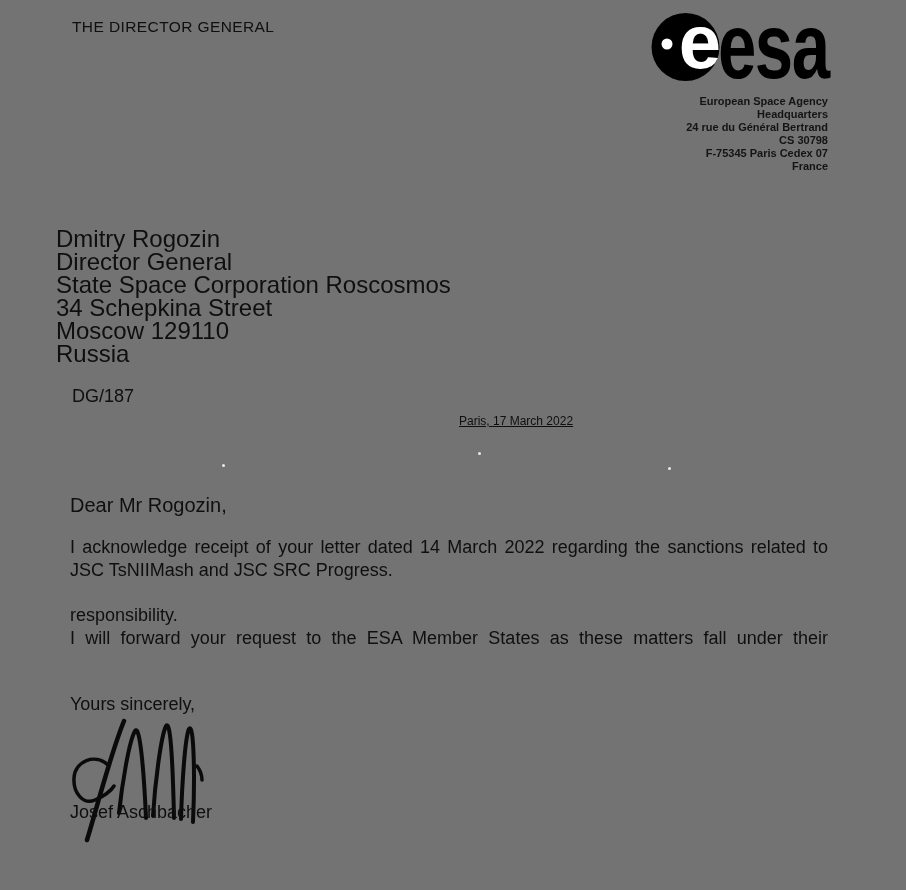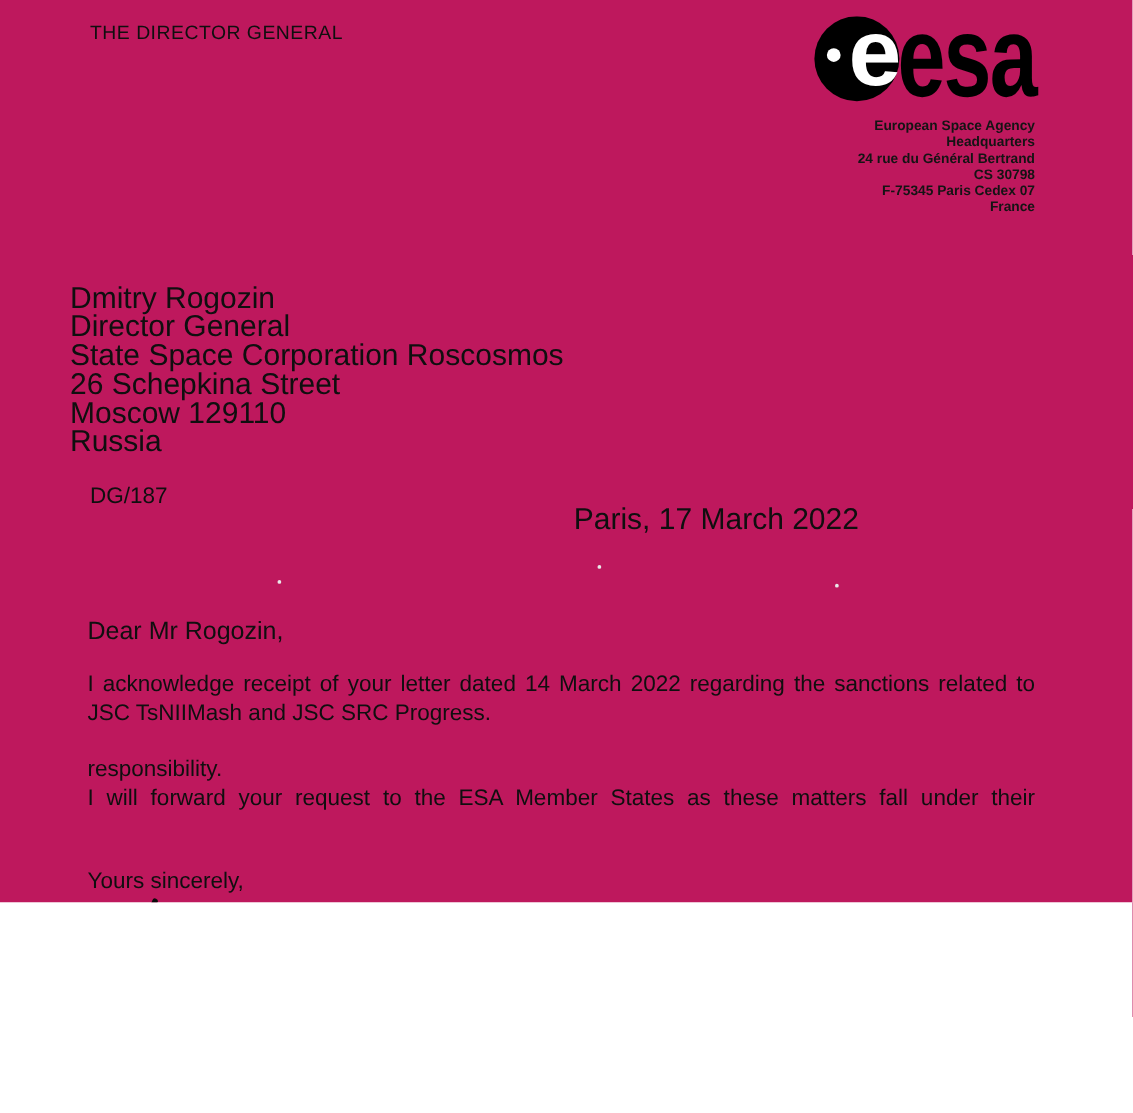--- a/index.html
+++ b/index.html
@@ -4,22 +4,22 @@
 <title>Letter</title>
 <style>
   html, body {
     margin: 0;
     padding: 0;
     background: #ffffff;
   }
   .page {
     position: relative;
     width: 906px;
-    height: 722px;
-    background: #be185d;
+    height: 890px;
+    background: #737373;
     font-family: "Liberation Sans", "DejaVu Sans", sans-serif;
     color: #0f0f0f;
     overflow: hidden;
   }
   .abs { position: absolute; }
 
   
   .sender-title {
     left: 72px; top: 18px;
     font-size: 15.5px;
@@ -53,21 +53,21 @@
 
   
   .recipient-address {
     left: 56px; top: 227px;
     font-size: 24px;
     line-height: 23px;
   }
 
   
   .reference { left: 72px; top: 386px; font-size: 18px; }
-  .dateline  { left: 459px; top: 402px; font-size: 24px; }
+  .dateline  { left: 459px; top: 414px; font-size: 12px; text-decoration: underline; }
 
   
   .salutation { left: 70px; top: 494px; font-size: 20px; }
   .paragraph {
     left: 70px;
     width: 758px;
     font-size: 18px;
     line-height: 23px;
   }
   .p1 { top: 536px; }
@@ -116,21 +116,21 @@
     <div>24 rue du Général Bertrand</div>
     <div>CS 30798</div>
     <div>F-75345 Paris Cedex 07</div>
     <div>France</div>
   </div>
 
   <div class="abs recipient-address">
     <div>Dmitry Rogozin</div>
     <div>Director General</div>
     <div>State Space Corporation Roscosmos</div>
-    <div>26 Schepkina Street</div>
+    <div>34 Schepkina Street</div>
     <div>Moscow 129110</div>
     <div>Russia</div>
   </div>
 
   <div class="abs reference">DG/187</div>
   <div class="abs dateline">Paris, 17 March 2022</div>
 
   <div class="abs speck s1"></div>
   <div class="abs speck s2"></div>
   <div class="abs speck s3"></div>

